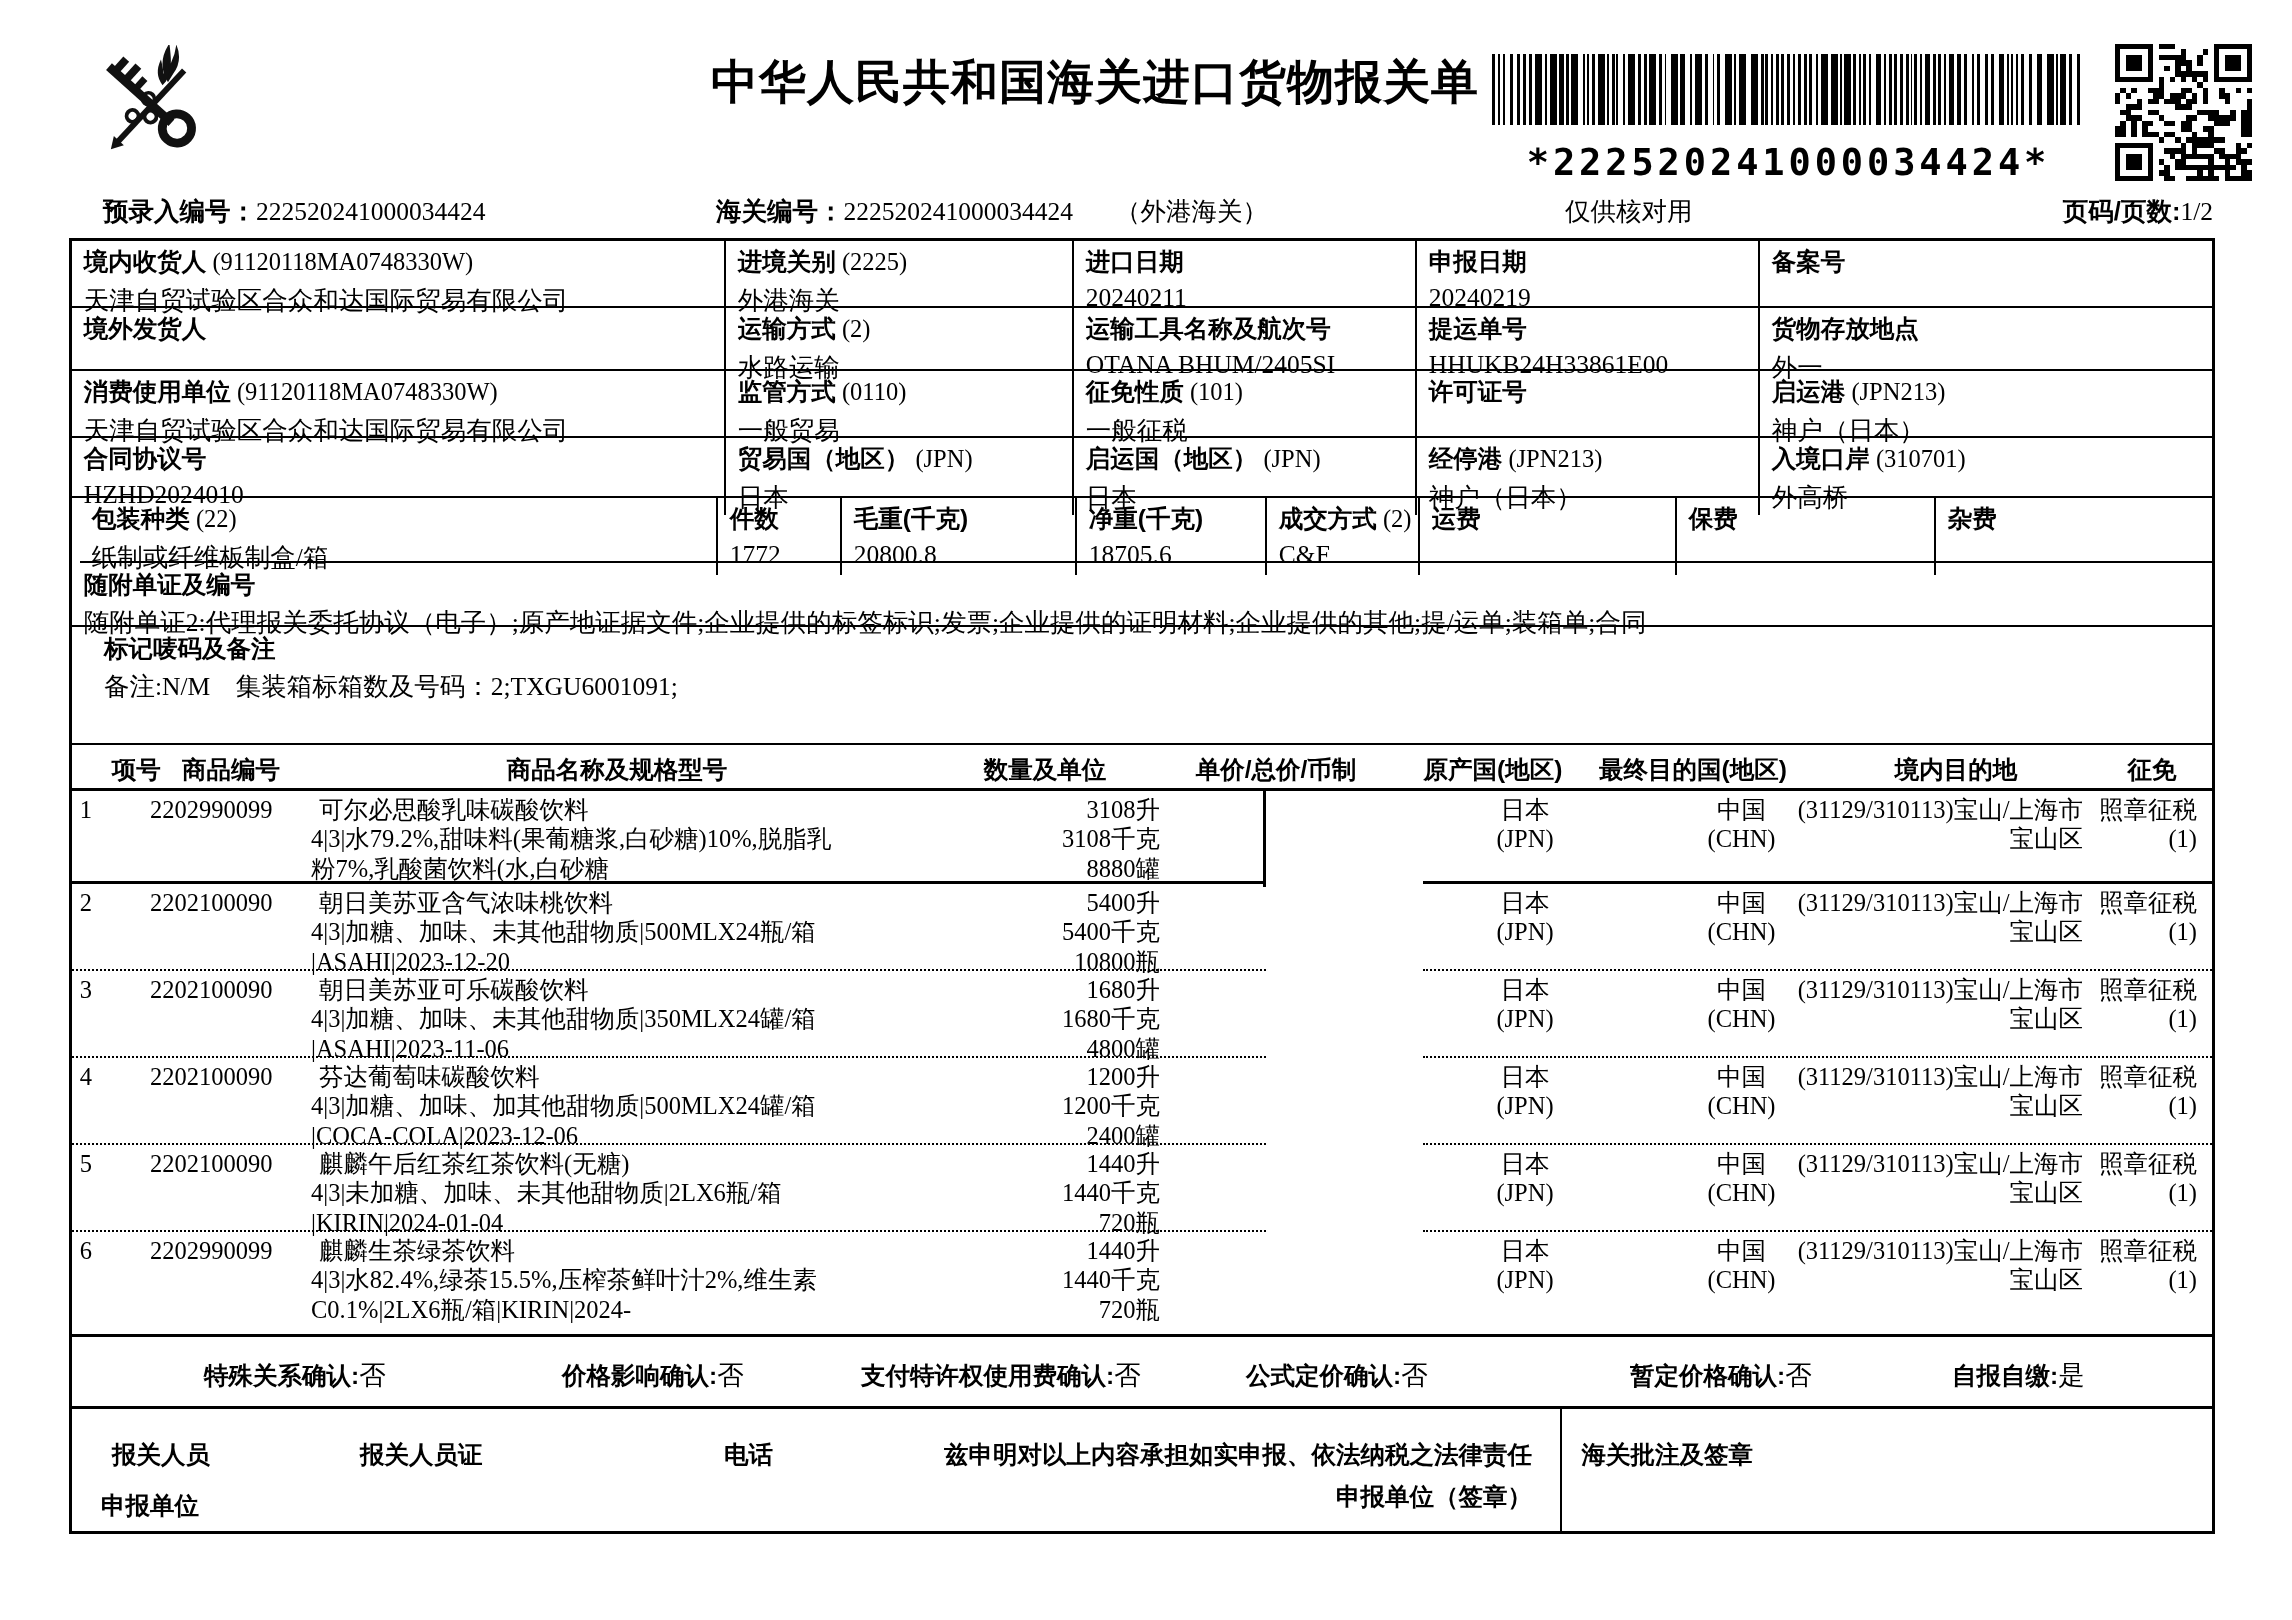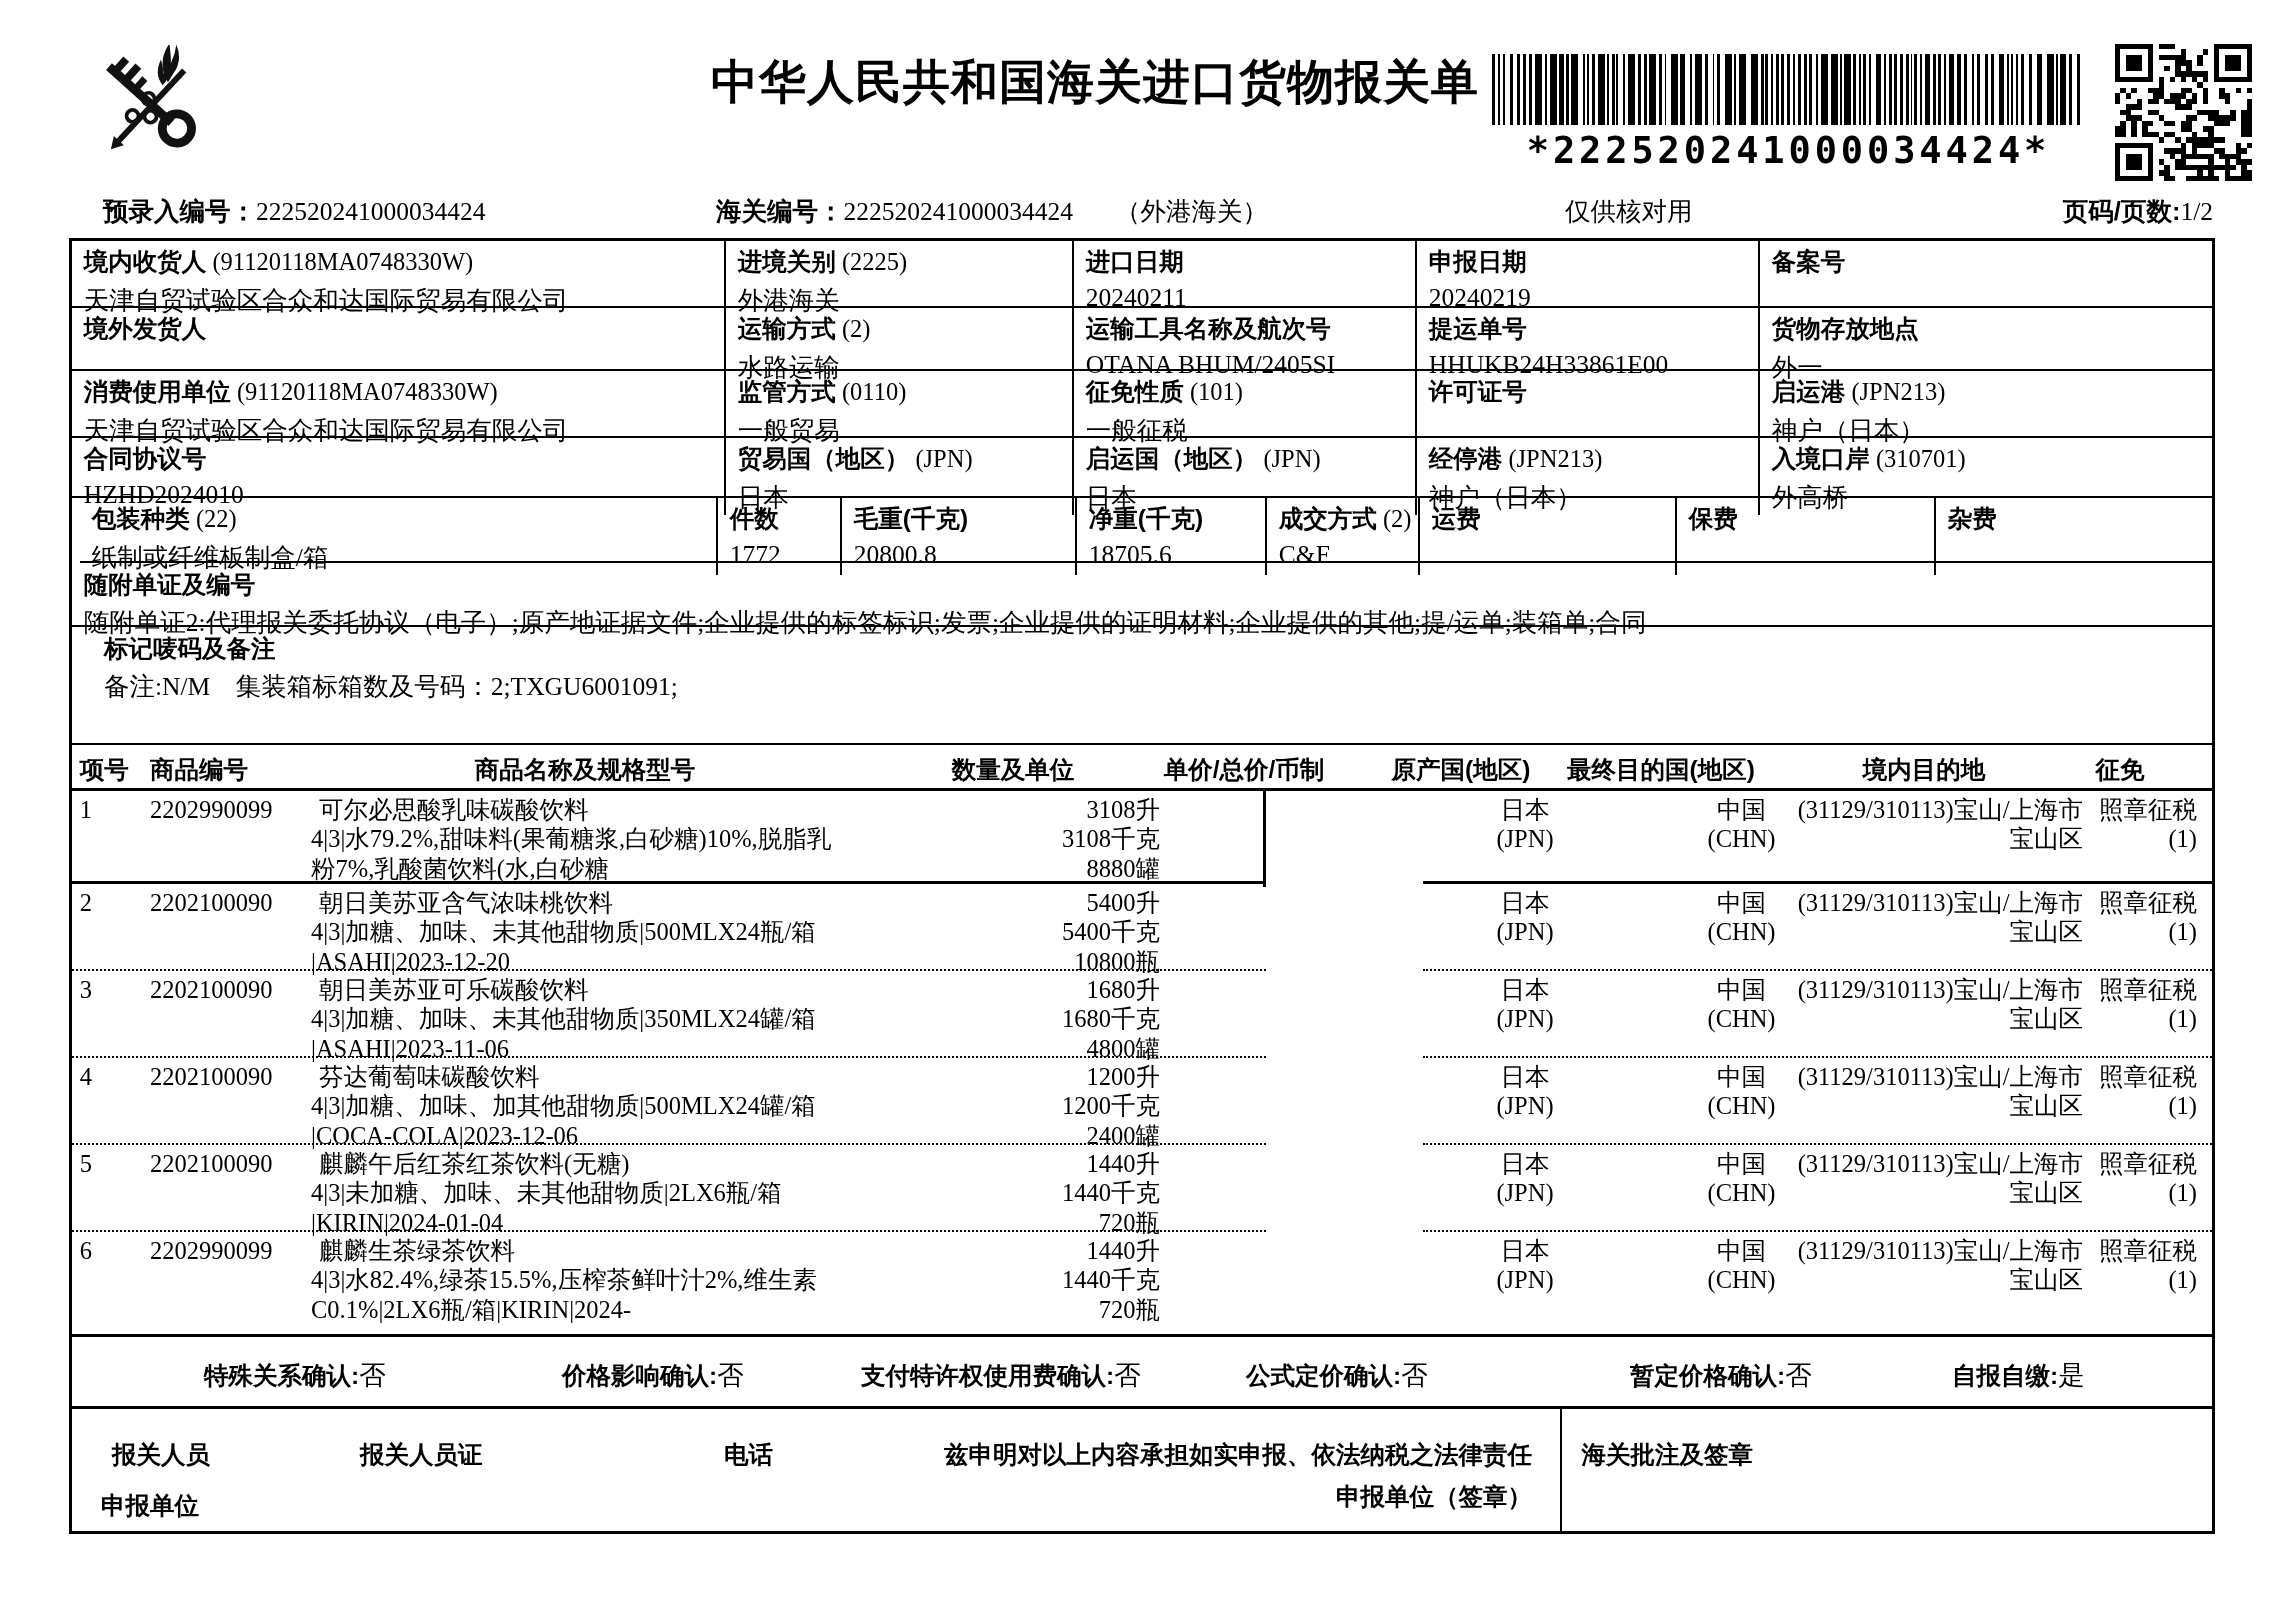--- a/index.html
+++ b/index.html
@@ -7,21 +7,21 @@
         font-family:"Liberation Serif",serif;overflow:hidden;}
   b,.lb{font-family:"Liberation Sans",sans-serif;font-weight:bold;}
 
   
   .emblem{position:absolute;left:86px;top:45px;width:131px;height:127px;}
   .title{position:absolute;left:686px;top:51px;width:818px;text-align:center;
          font-size:47px;font-weight:bold;font-family:"Liberation Serif",serif;letter-spacing:1px;}
   .barcode{position:absolute;left:1492px;top:54px;width:593px;}
   .barcode .bars{height:71px;}
   .bctext{font-family:"DejaVu Sans Mono",monospace;font-weight:bold;font-size:37px;
-          letter-spacing:3.9px;text-align:center;margin-top:4px;}
+          letter-spacing:3.9px;text-align:center;margin-top:16px;}
   .qr{position:absolute;left:2115px;top:44px;width:137px;height:137px;}
 
   .meta{position:absolute;top:194px;left:0;width:2293px;height:39px;font-size:25.5px;}
   .meta .m{position:absolute;top:0;}
   .meta .v{font-family:"Liberation Serif",serif;font-weight:normal;}
 
   
   .form{position:absolute;left:69px;top:238px;width:2146px;border:3.9px solid #000;box-sizing:border-box;
         font-size:24.5px;}
   .frow{display:grid;border-bottom:2.9px solid #000;box-sizing:border-box;}
@@ -34,21 +34,21 @@
   .cell .cd{font-family:"Liberation Serif",serif;font-weight:normal;font-size:24.5px;}
   .cell .vl{font-family:"Liberation Serif",serif;font-size:25.5px;margin-top:4.9px;}
   .boxrow{border-bottom:2.9px solid #000;padding:4.9px 0 0 11.8px;box-sizing:border-box;white-space:nowrap;}
   .docs{height:64px;}
   .marks{height:116px;padding-left:32px;}
   .boxrow .vl{font-size:25.5px;margin-top:3.9px;font-family:"Liberation Serif",serif;}
 
   
   .goods{border-top:2px solid #000;border-bottom:3.9px solid #000;}
   .gheader{position:relative;height:43px;border-bottom:3.9px solid #000;}
-  .gheader .gh{position:absolute;top:7.8px;font-size:24.5px;text-align:center;white-space:nowrap;}
+  .gheader .gh{position:absolute;top:7.8px;font-size:24.5px;text-align:center;white-space:nowrap;margin-left:32px;}
   .gitems{position:relative;}
   .gitem{position:relative;height:87px;}
   .gitem:first-child{height:93px;}
   .gitem:last-child{height:102px;}
   .gl{position:absolute;font-size:24.5px;white-space:nowrap;line-height:27.4px;}
   .l1{top:4.9px}.l2{top:34px}.l3{top:64px}
   .gno{left:7.8px}.gcode{left:78px}.gname{left:247px}.gdesc{left:239px}
   .gqty{left:804px;width:284px;text-align:right;}
   .gorigin{left:1367px;width:172px;text-align:center;}
   .gdest{left:1586px;width:167px;text-align:center;}

